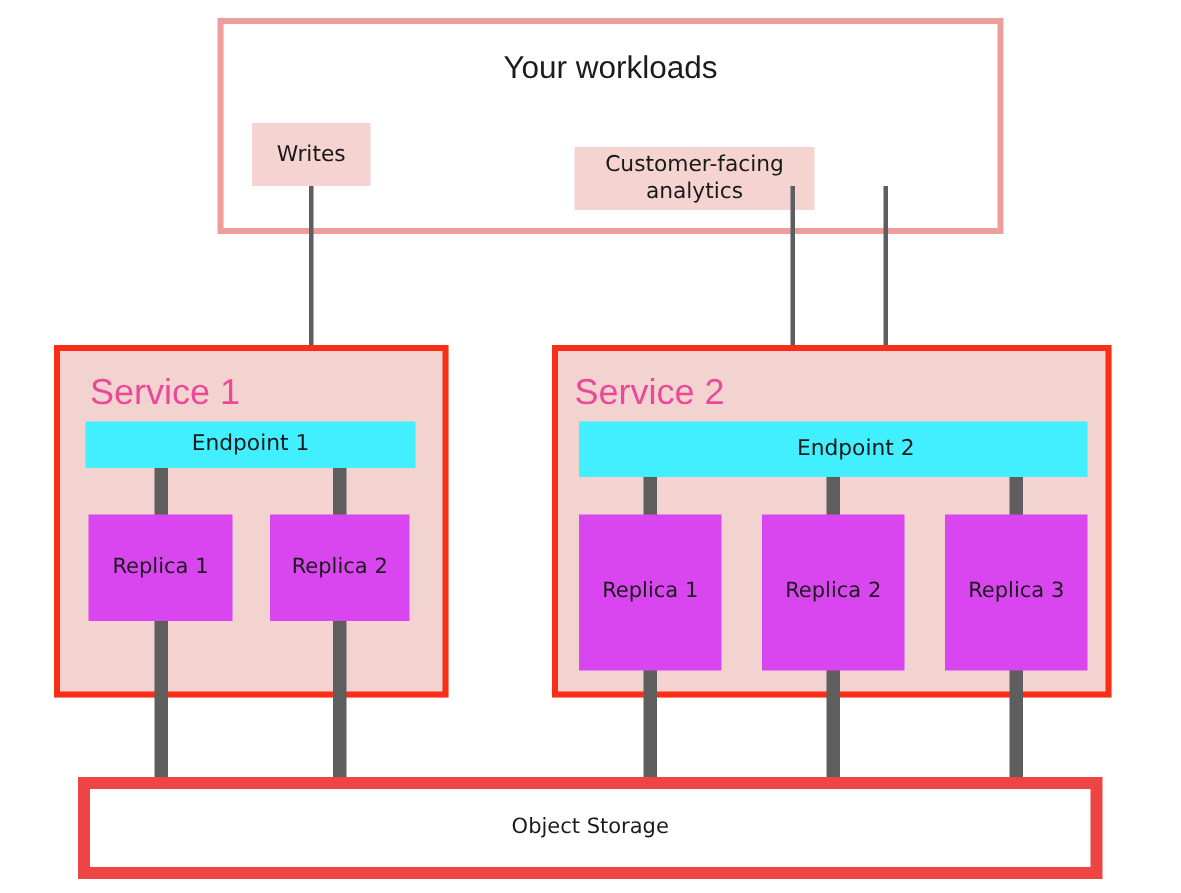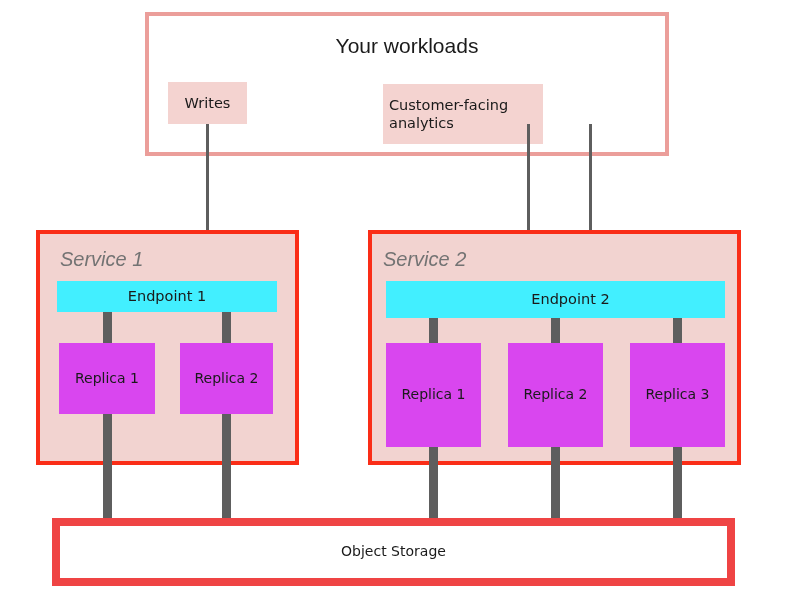--- a/index.html
+++ b/index.html
@@ -17,20 +17,21 @@
     background: #ffffff;
     overflow: hidden;
   }
 
   .node {
     position: absolute;
     box-sizing: border-box;
     display: flex;
     align-items: center;
     justify-content: center;
+    text-align: center;
     color: #1a1a1a;
     line-height: 1.25;
   }
 
   
   #workloads-container {
     left: 145px;
     top: 12px;
     width: 524px;
     height: 144px;
@@ -47,39 +48,38 @@
     font-family: "Liberation Sans", sans-serif;
     color: #1b1b1b;
   }
 
   .workload-box {
     background: #f4d3d0;
     font-size: 14.5px;
     padding: 0 6px;
   }
   #workload-writes   { left: 168px; top: 82px;  width: 79px;  height: 42px; }
-  #workload-customer { left: 383px; top: 84px;  width: 160px; height: 60px; }
+  #workload-customer { left: 383px; top: 98px;  width: 160px; height: 42px; }
   #workload-adhoc    { left: 550px; top: 82px;  width: 93px;  height: 42px; }
 
   
   .service-box {
     background: #f2d3d0;
     border: 4px solid #fa2d17;
     display: block;
   }
   #service-1-box { left: 36px;  top: 230px; width: 263px; height: 235px; }
   #service-2-box { left: 368px; top: 230px; width: 373px; height: 235px; }
 
   .service-title {
     position: absolute;
     font-family: "Liberation Sans", sans-serif;
-    font-size: 20px;
-    color: #737373;
+    font-size: 24px;
+    color: #ec4899;
     white-space: nowrap;
-    font-style: italic;
   }
   #service-1-title { left: 60px;  top: 248px; }
   #service-2-title { left: 383px; top: 248px; }
 
   
   .endpoint-box {
     background: #42efff;
     font-size: 14.5px;
   }
   #endpoint-1 { left: 57px;  top: 281px; width: 220px; height: 31px; }

